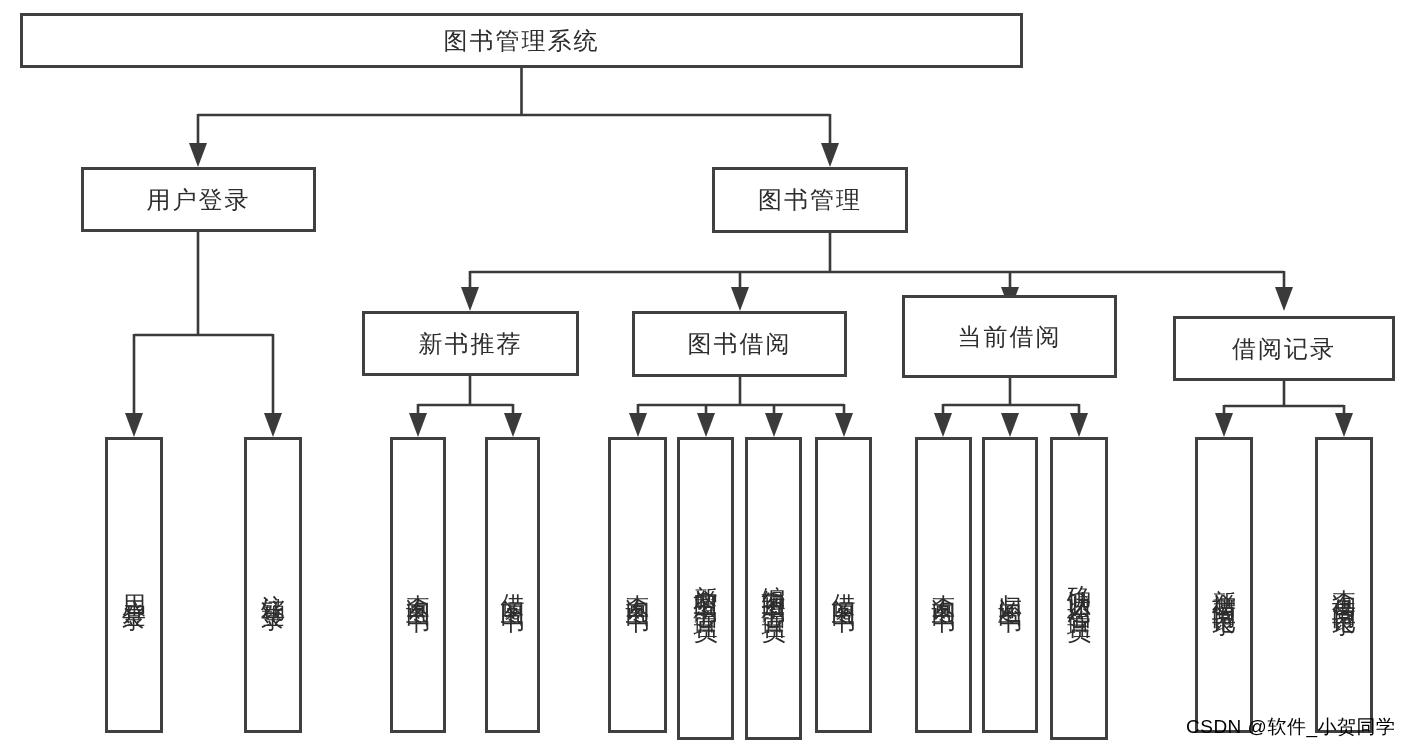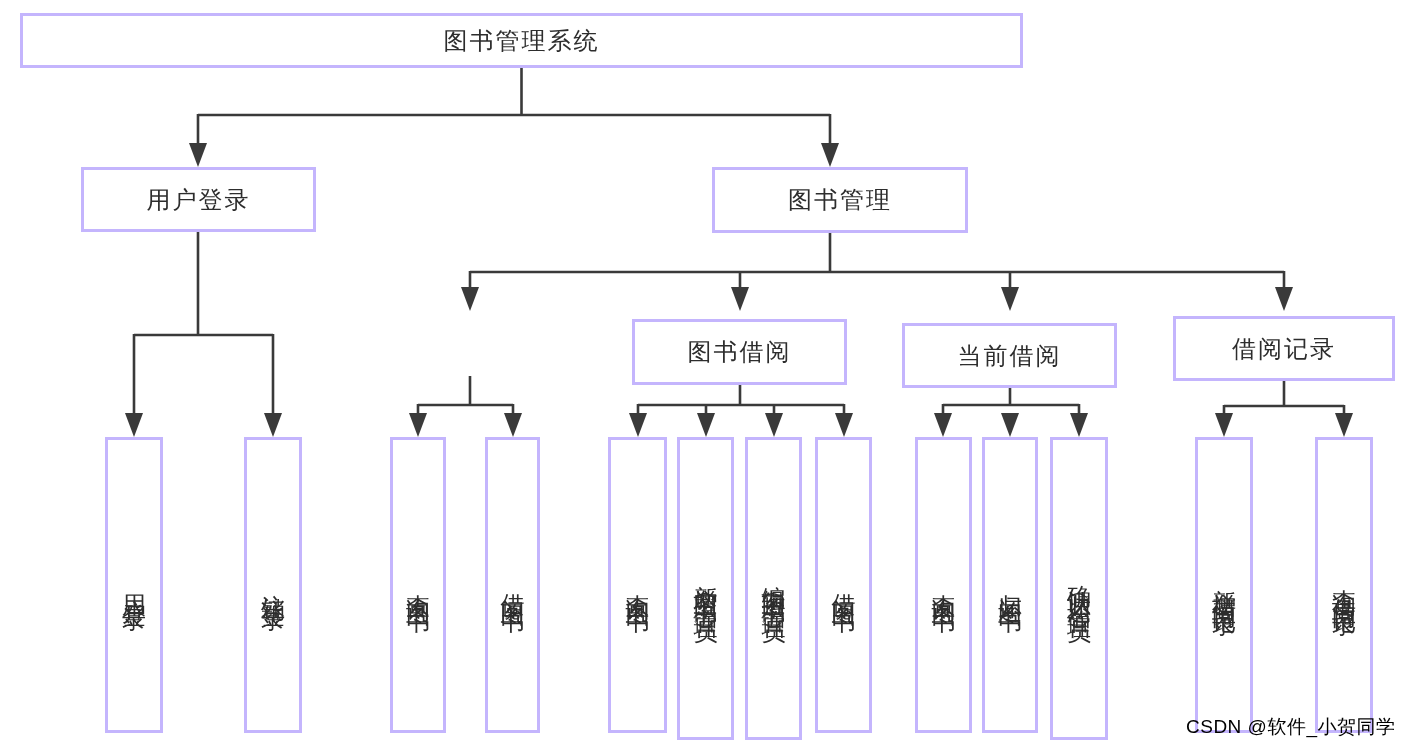--- a/index.html
+++ b/index.html
@@ -11,21 +11,21 @@
     overflow:hidden;
   }
   #connector-layer{
     position:absolute;left:0;top:0;width:1405px;height:747px;
     pointer-events:none;
   }
   .box{
     position:absolute;
     box-sizing:border-box;
     background:#ffffff;
-    border:3px solid #c4b5fd;
+    border:3px solid #404040;
     color:#2d2d2d;
     display:flex;
     align-items:center;
     justify-content:center;
     z-index:2;
   }
   .hbox{
     font-size:24px;
     letter-spacing:2px;
     white-space:nowrap;
@@ -46,24 +46,24 @@
     left:1186px;top:714px;
     font-size:19px;
     letter-spacing:0.5px;
     color:#000000;
     white-space:nowrap;
     z-index:6;
   }
   
   #n-root          {left:20px;  top:13px;  width:1003px; height:55px;}
   #n-user-login    {left:81px;  top:167px; width:235px;  height:65px;}
-  #n-book-mgmt     {left:712px; top:167px; width:256px;  height:66px;}
+  #n-book-mgmt     {left:712px; top:167px; width:196px;  height:66px;}
   #n-new-rec       {left:362px; top:311px; width:217px;  height:65px;}
-  #n-book-borrow   {left:632px; top:319px; width:215px;  height:66px;}
-  #n-cur-borrow    {left:902px; top:323px; width:215px;  height:65px;}
+  #n-book-borrow   {left:632px; top:311px; width:215px;  height:66px;}
+  #n-cur-borrow    {left:902px; top:295px; width:215px;  height:83px;}
   #n-borrow-record {left:1173px;top:316px; width:222px;  height:65px;}
   #lf-user-login   {left:105px;}
   #lf-logout       {left:244px;}
   #lf-nr-query     {left:390px; width:56px;}
   #lf-nr-borrow    {left:485px; width:55px;}
   #lf-bb-query     {left:608px; width:59px;}
   #lf-bb-add       {left:677px; width:57px;}
   #lf-bb-edit      {left:745px; width:57px;}
   #lf-bb-borrow    {left:815px; width:57px;}
   #lf-cb-query     {left:915px; width:57px;}
@@ -107,20 +107,21 @@
       <polygon points="1215,413 1233,413 1224,437"></polygon>
       <polygon points="1335,413 1353,413 1344,437"></polygon>
     </g>
   </svg>
 
   <div id="n-root" class="box hbox">图书管理系统</div>
 
   <div id="n-user-login" class="box hbox">用户登录</div>
   <div id="n-book-mgmt" class="box hbox">图书管理</div>
 
+  <div id="n-new-rec" class="box hbox">新书推荐</div>
   <div id="n-book-borrow" class="box hbox">图书借阅</div>
   <div id="n-cur-borrow" class="box hbox">当前借阅</div>
   <div id="n-borrow-record" class="box hbox">借阅记录</div>
 
   <div id="lf-user-login" class="box vbox">用户登录</div>
   <div id="lf-logout" class="box vbox">注销登录</div>
 
   <div id="lf-nr-query" class="box vbox">查询图书</div>
   <div id="lf-nr-borrow" class="box vbox">借阅图书</div>
 

